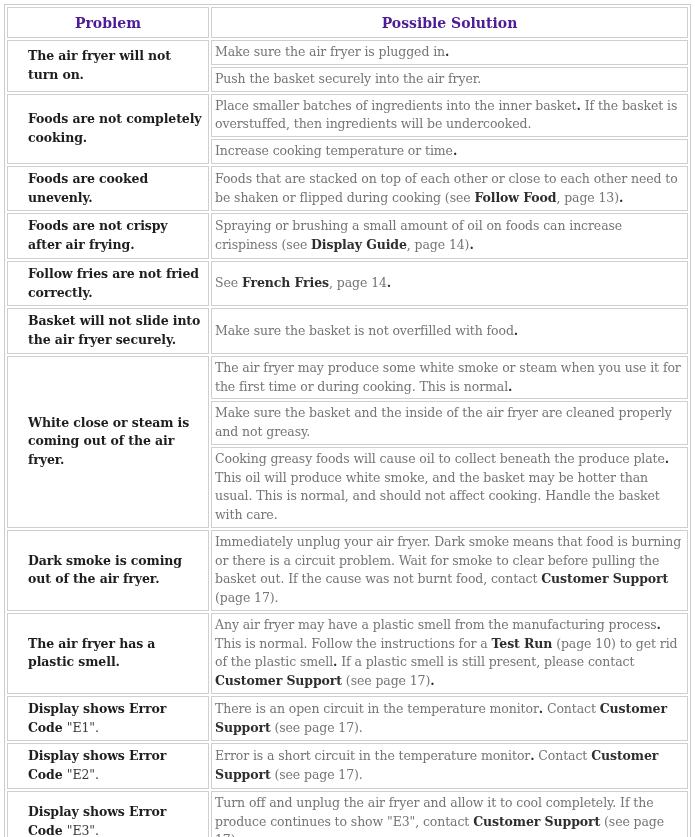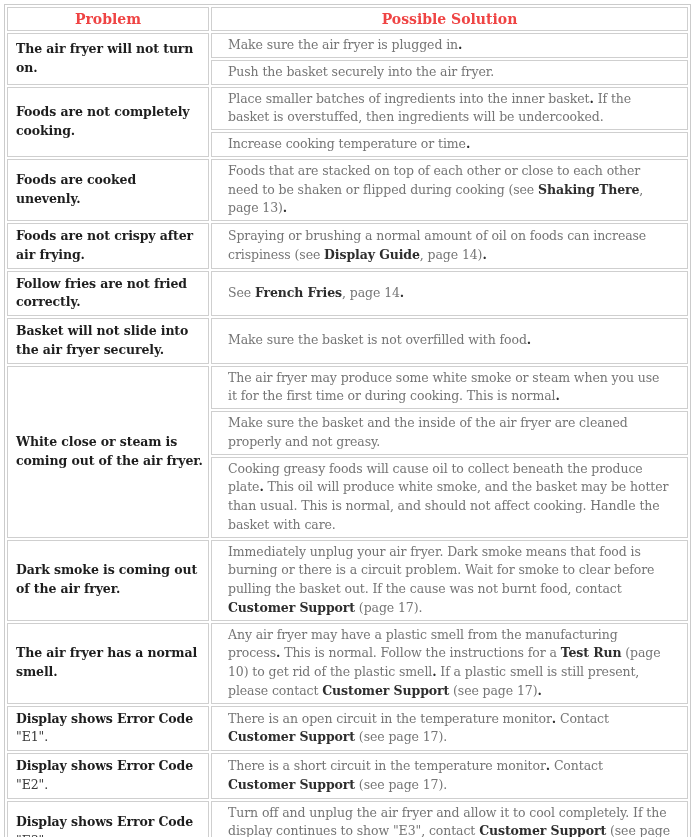--- a/index.html
+++ b/index.html
@@ -22,37 +22,37 @@
     border-spacing: 2px;
     table-layout: fixed;
   }
   th, td {
     border: 1px solid #cfcfcf;
     background: #ffffff;
   }
   th {
     font-size: 14px;
     font-weight: bold;
-    color: #ef4444;
+    color: #4c1d95;
     text-align: center;
     padding: 3px 4px;
-    height: 24px;
+    height: 31px;
   }
   th.col-problem { width: 202px; }
   td {
     font-size: 12.5px;
     line-height: 1.5;
     letter-spacing: -0.1px;
     vertical-align: middle;
-    padding: 2px 16px;
+    padding: 2px 3px;
   }
   td.problem-cell {
     color: #1e1e1e;
     font-weight: bold;
-    padding: 3px 5px 3px 8px;
+    padding: 3px 5px 3px 20px;
   }
   td.problem-cell .seg-regular {
     font-weight: normal;
     color: #3a3a3a;
   }
   td.solution-cell {
     color: #757575;
   }
   td.solution-cell .seg-bold {
     font-weight: bold;
@@ -80,25 +80,25 @@
         </tr>
         <tr>
           <td class="problem-cell" rowspan="2"><span class="seg-bold">Foods are not completely cooking.</span></td>
           <td class="solution-cell"><span class="seg-regular">Place smaller batches of ingredients into the inner basket</span><span class="seg-bold">.</span><span class="seg-regular"> If the basket is overstuffed, then ingredients will be undercooked.</span></td>
         </tr>
         <tr>
           <td class="solution-cell"><span class="seg-regular">Increase cooking temperature or time</span><span class="seg-bold">.</span></td>
         </tr>
         <tr>
           <td class="problem-cell" rowspan="1"><span class="seg-bold">Foods are cooked unevenly.</span></td>
-          <td class="solution-cell"><span class="seg-regular">Foods that are stacked on top of each other or close to each other need to be shaken or flipped during cooking (see </span><span class="seg-bold">Shaking There</span><span class="seg-regular">, page 13)</span><span class="seg-bold">.</span></td>
+          <td class="solution-cell"><span class="seg-regular">Foods that are stacked on top of each other or close to each other need to be shaken or flipped during cooking (see </span><span class="seg-bold">Follow Food</span><span class="seg-regular">, page 13)</span><span class="seg-bold">.</span></td>
         </tr>
         <tr>
           <td class="problem-cell" rowspan="1"><span class="seg-bold">Foods are not crispy after air frying.</span></td>
-          <td class="solution-cell"><span class="seg-regular">Spraying or brushing a normal amount of oil on foods can increase crispiness (see </span><span class="seg-bold">Display Guide</span><span class="seg-regular">, page 14)</span><span class="seg-bold">.</span></td>
+          <td class="solution-cell"><span class="seg-regular">Spraying or brushing a small amount of oil on foods can increase crispiness (see </span><span class="seg-bold">Display Guide</span><span class="seg-regular">, page 14)</span><span class="seg-bold">.</span></td>
         </tr>
         <tr>
           <td class="problem-cell" rowspan="1"><span class="seg-bold">Follow fries are not fried correctly.</span></td>
           <td class="solution-cell"><span class="seg-regular">See </span><span class="seg-bold">French Fries</span><span class="seg-regular">, page 14</span><span class="seg-bold">.</span></td>
         </tr>
         <tr>
           <td class="problem-cell" rowspan="1"><span class="seg-bold">Basket will not slide into the air fryer securely.</span></td>
           <td class="solution-cell"><span class="seg-regular">Make sure the basket is not overfilled with food</span><span class="seg-bold">.</span></td>
         </tr>
         <tr>
@@ -109,30 +109,30 @@
           <td class="solution-cell"><span class="seg-regular">Make sure the basket and the inside of the air fryer are cleaned properly and not greasy.</span></td>
         </tr>
         <tr>
           <td class="solution-cell"><span class="seg-regular">Cooking greasy foods will cause oil to collect beneath the produce plate</span><span class="seg-bold">.</span><span class="seg-regular"> This oil will produce white smoke, and the basket may be hotter than usual. This is normal, and should not affect cooking. Handle the basket with care.</span></td>
         </tr>
         <tr>
           <td class="problem-cell" rowspan="1"><span class="seg-bold">Dark smoke is coming out of the air fryer.</span></td>
           <td class="solution-cell"><span class="seg-regular">Immediately unplug your air fryer. Dark smoke means that food is burning or there is a circuit problem. Wait for smoke to clear before pulling the basket out. If the cause was not burnt food, contact </span><span class="seg-bold">Customer Support</span><span class="seg-regular"> (page 17).</span></td>
         </tr>
         <tr>
-          <td class="problem-cell" rowspan="1"><span class="seg-bold">The air fryer has a normal smell.</span></td>
+          <td class="problem-cell" rowspan="1"><span class="seg-bold">The air fryer has a plastic smell.</span></td>
           <td class="solution-cell"><span class="seg-regular">Any air fryer may have a plastic smell from the manufacturing process</span><span class="seg-bold">.</span><span class="seg-regular"> This is normal. Follow the instructions for a </span><span class="seg-bold">Test Run</span><span class="seg-regular"> (page 10) to get rid of the plastic smell</span><span class="seg-bold">.</span><span class="seg-regular"> If a plastic smell is still present, please contact </span><span class="seg-bold">Customer Support</span><span class="seg-regular"> (see page 17)</span><span class="seg-bold">.</span></td>
         </tr>
         <tr>
           <td class="problem-cell" rowspan="1"><span class="seg-bold">Display shows Error Code </span><span class="seg-regular">"E1".</span></td>
           <td class="solution-cell"><span class="seg-regular">There is an open circuit in the temperature monitor</span><span class="seg-bold">.</span><span class="seg-regular"> Contact </span><span class="seg-bold">Customer Support</span><span class="seg-regular"> (see page 17).</span></td>
         </tr>
         <tr>
           <td class="problem-cell" rowspan="1"><span class="seg-bold">Display shows Error Code </span><span class="seg-regular">"E2".</span></td>
-          <td class="solution-cell"><span class="seg-regular">There is a short circuit in the temperature monitor</span><span class="seg-bold">.</span><span class="seg-regular"> Contact </span><span class="seg-bold">Customer Support</span><span class="seg-regular"> (see page 17).</span></td>
+          <td class="solution-cell"><span class="seg-regular">Error is a short circuit in the temperature monitor</span><span class="seg-bold">.</span><span class="seg-regular"> Contact </span><span class="seg-bold">Customer Support</span><span class="seg-regular"> (see page 17).</span></td>
         </tr>
         <tr>
           <td class="problem-cell" rowspan="1"><span class="seg-bold">Display shows Error Code </span><span class="seg-regular">"E3".</span></td>
-          <td class="solution-cell"><span class="seg-regular">Turn off and unplug the air fryer and allow it to cool completely. If the display continues to show "E3", contact </span><span class="seg-bold">Customer Support</span><span class="seg-regular"> (see page 17).</span></td>
+          <td class="solution-cell"><span class="seg-regular">Turn off and unplug the air fryer and allow it to cool completely. If the produce continues to show "E3", contact </span><span class="seg-bold">Customer Support</span><span class="seg-regular"> (see page 17).</span></td>
         </tr>
       </tbody>
   </table>
 </div>
 
 </body></html>

